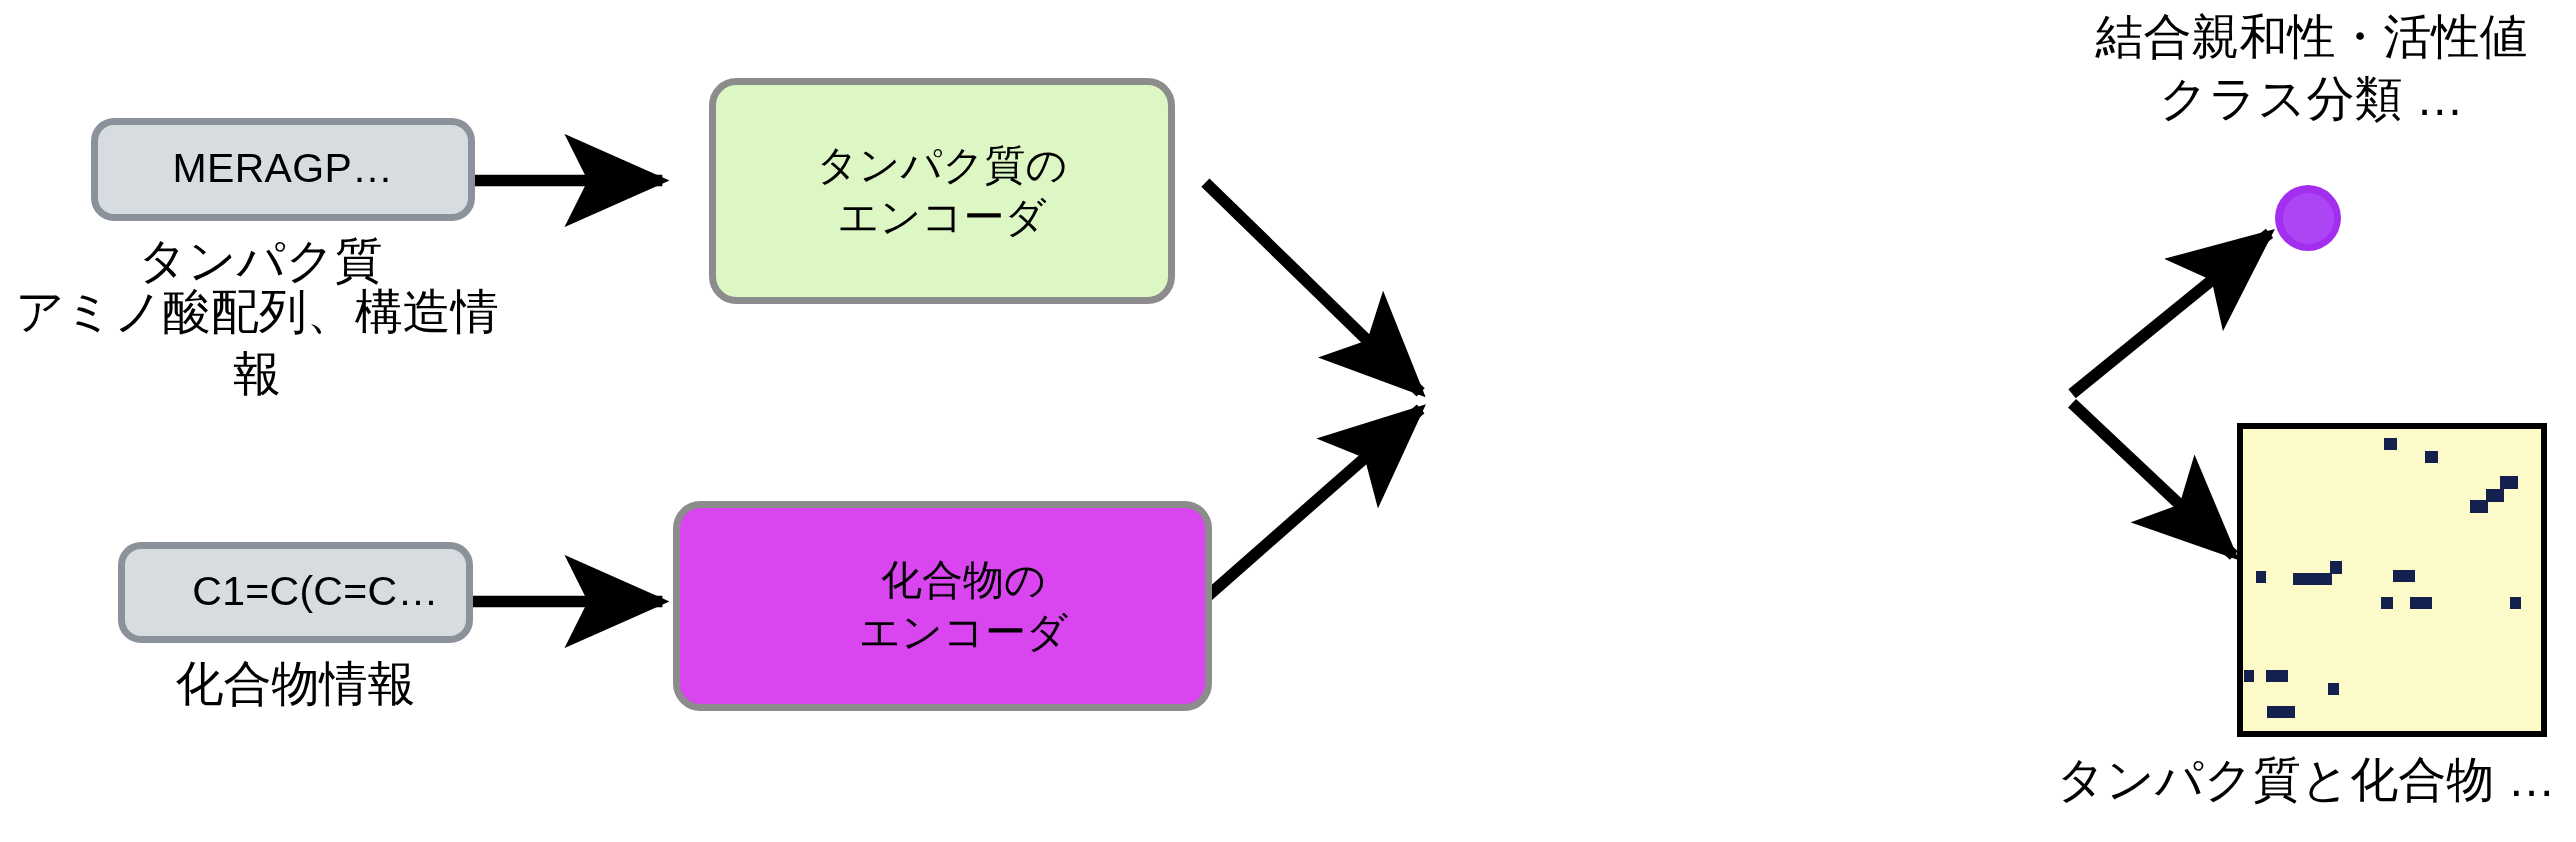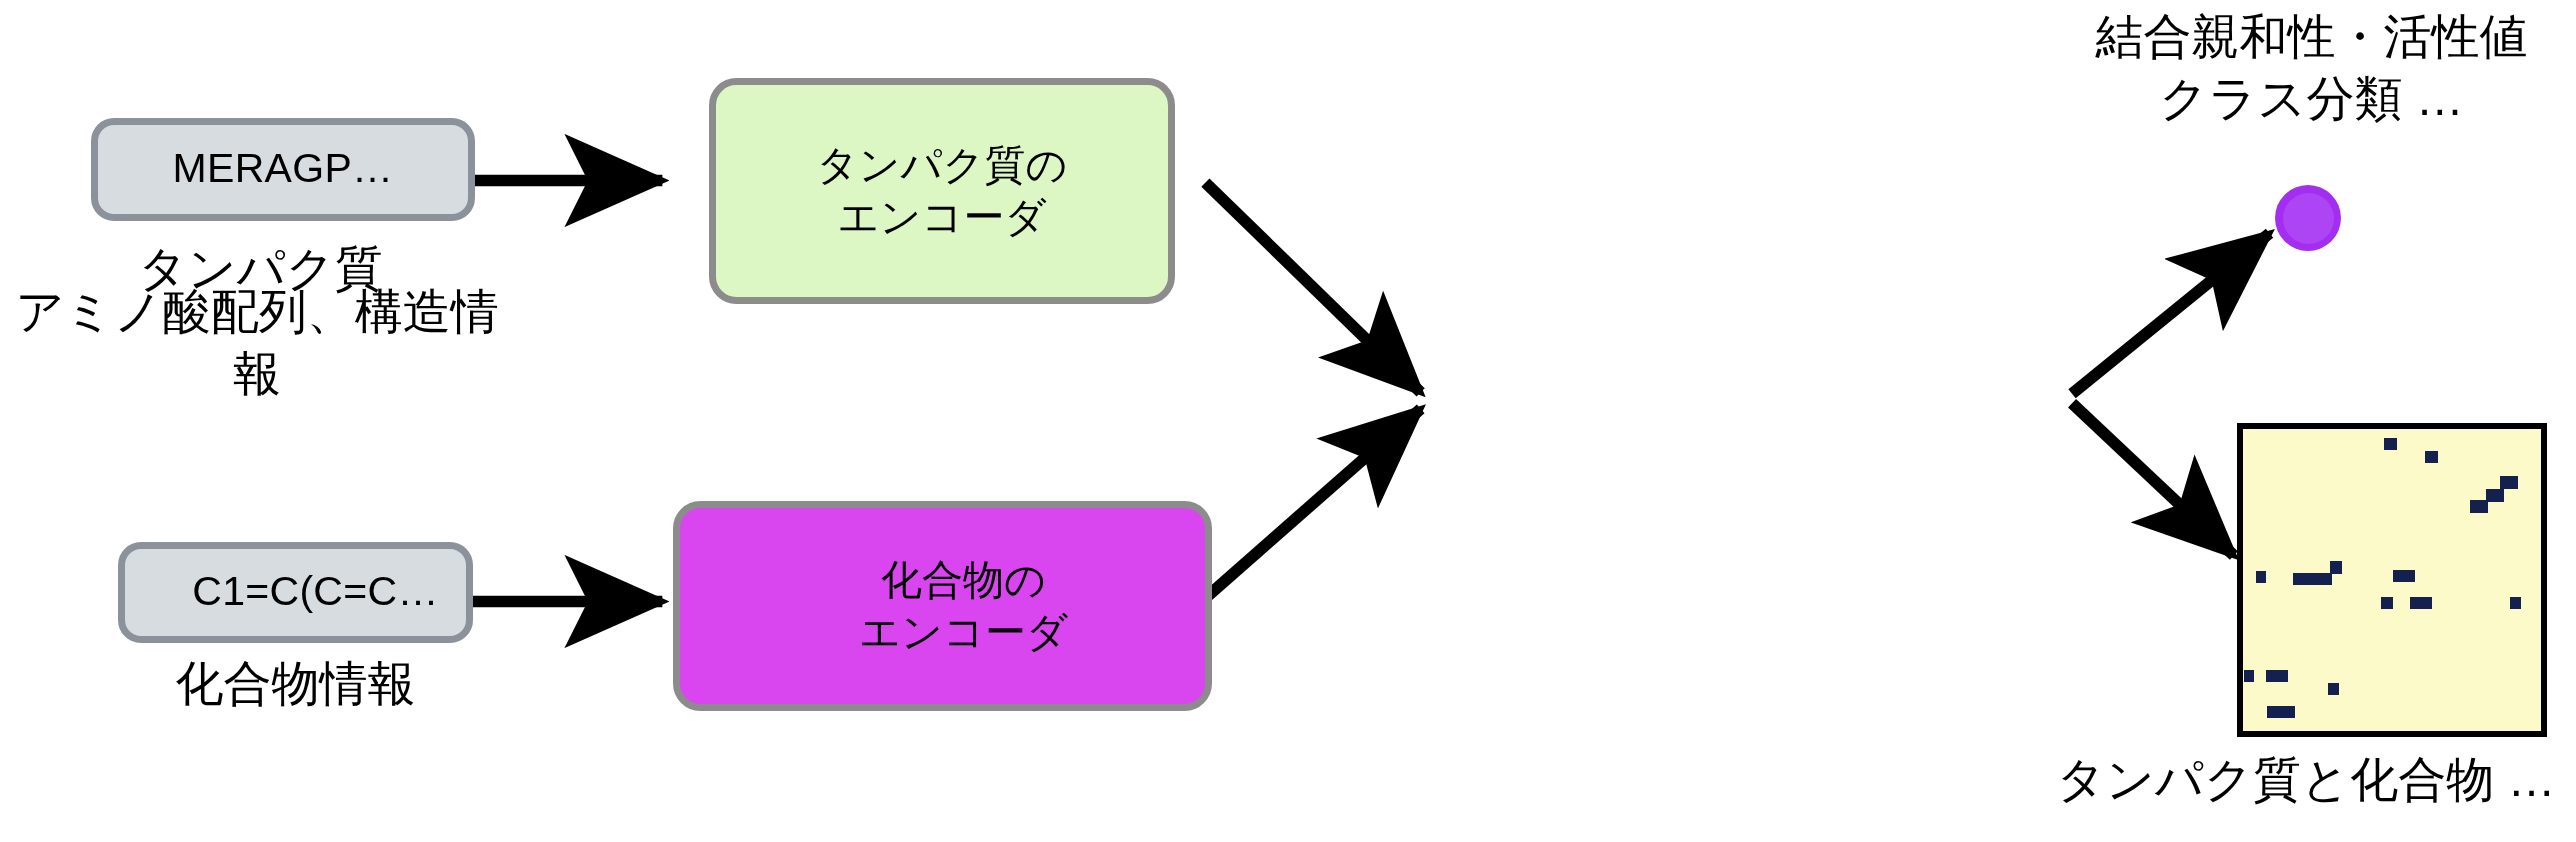--- a/index.html
+++ b/index.html
@@ -60,21 +60,21 @@
 
     <line x1="3022" y1="574" x2="3310" y2="340" stroke="#000000" stroke-width="17" marker-end="url(#ah)"></line>
 
     <line x1="3022" y1="588" x2="3258" y2="810" stroke="#000000" stroke-width="17" marker-end="url(#ah)"></line>
   </svg>
 
   <div class="node io-box" style="left:91px;top:118px;width:384px;height:103px;">
     <span class="lbl">MERAGP…</span>
   </div>
 
-  <div class="caption" style="left:0px;top:238px;width:521px;">タンパク質</div>
+  <div class="caption" style="left:0px;top:230px;width:521px;">タンパク質</div>
   <div class="caption" style="left:-3.4px;top:281px;width:521px;">アミノ酸配列、構造情報</div>
 
   <div class="node enc-box enc-green" style="left:673px;top:78px;width:466px;height:226px;margin-left:36px;">
     <span class="lbl">タンパク質の
 エンコーダ</span>
   </div>
 
   <div class="node io-box" style="left:118px;top:542px;width:355px;height:101px;padding-left:40px;">
     <span class="lbl">C1=C(C=C…</span>
   </div>

